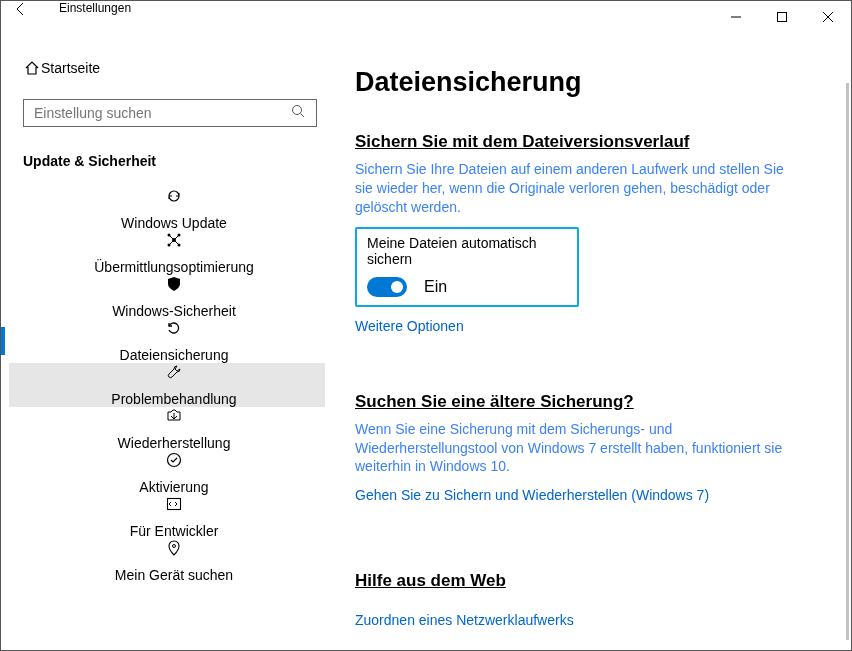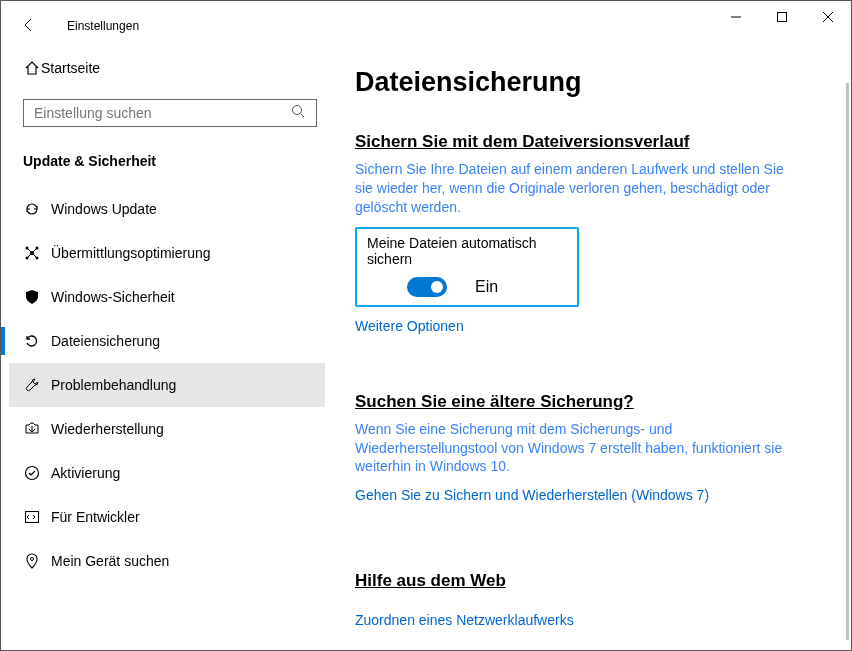--- a/index.html
+++ b/index.html
@@ -1,42 +1,42 @@
 <!DOCTYPE html>
 <html><head>
 <meta charset="utf-8">
 <style>
 * { margin: 0; padding: 0; box-sizing: border-box; font-family: "Segoe UI", Arial, sans-serif; }
 body { background: #fff; width: 852px; height: 651px; overflow: hidden; border: 1px solid #555; position: relative; }
 
-.titlebar { height: 32px; display: flex; align-items: flex-end; padding-left: 12px; }
+.titlebar { height: 32px; display: flex; align-items: flex-start; padding-left: 4px; }
 .titlebar .back { width: 32px; display: flex; align-items: center; justify-content: center; }
 .titlebar .title { font-size: 12px; margin-left: 22px; color: #000; }
 .win-controls { position: absolute; right: 0; top: 0; display: flex; }
 .win-controls div { width: 46px; height: 32px; display: flex; align-items: center; justify-content: center; font-size: 13px; }
 
 .layout { display: flex; height: calc(100% - 32px); }
 .sidebar { width: 324px; padding-left: 8px; overflow: hidden; }
 .home-row { display: flex; align-items: center; height: 50px; padding-left: 14px; font-size: 14px; margin-top: 10px; }
 .search-box { margin: 6px 12px 18px 14px; width: 294px; height: 28px; border: 1px solid #666; display: flex; align-items: center; padding: 0 10px; justify-content: space-between; }
 .search-box input { border: none; outline: none; font-size: 14px; width: 240px; color: #666; background: transparent; }
 .group-header { font-size: 14px; font-weight: 600; padding: 8px 14px 18px; }
 
-.nav-item { display: flex; align-items: center; height: 44px; padding-left: 14px; gap: 10px; font-size: 14px; cursor: pointer; position: relative; }
+.nav-item { display: flex; align-items: center; height: 44px; padding-left: 14px; gap: 10px; font-size: 14px; cursor: pointer; position: relative; flex-direction: column; }
 .nav-item.active::before { content: ""; position: absolute; left: -8px; top: 8px; bottom: 8px; width: 4px; background: #0078d4; }
 .nav-item.hover { background: #e6e6e6; }
 .nav-icon { width: 18px; height: 18px; display: flex; align-items: center; justify-content: center; }
 
 .content { flex: 1; padding: 34px 30px 0 30px; position: relative; overflow-y: auto; }
 .content h1 { font-size: 27px; font-weight: 600; margin-bottom: 34px; }
 .content h2 { font-size: 17px; font-weight: 600; margin-bottom: 8px; text-decoration: underline; }
 .content p.desc { font-size: 14px; color: #3b82f6; line-height: 1.35; margin-bottom: 10px; max-width: 440px; }
 .highlight-box { border: 2px solid #0ea5e9; padding: 6px 10px 8px; width: 224px; margin-bottom: 10px; border-radius: 2px; }
 .highlight-box .label { font-size: 14px; margin-bottom: 10px; }
-.toggle-row { display: flex; align-items: center; gap: 28px; margin-left: 40px; }
+.toggle-row { display: flex; align-items: center; gap: 17px; }
 .toggle { width: 40px; height: 20px; border-radius: 10px; background: #0078d4; position: relative; }
 .toggle::after { content: ""; position: absolute; width: 12px; height: 12px; border-radius: 50%; background: #fff; top: 4px; right: 4px; }
 .link { color: #0066cc; font-size: 14px; cursor: pointer; margin-bottom: 28px; display: inline-block; }
 .section { margin-bottom: 30px; }
 
 .scroll-indicator { position: absolute; right: 2px; top: 50px; bottom: 10px; width: 3px; background: #c2c2c2; }
 </style>
 </head>
 <body>
 

